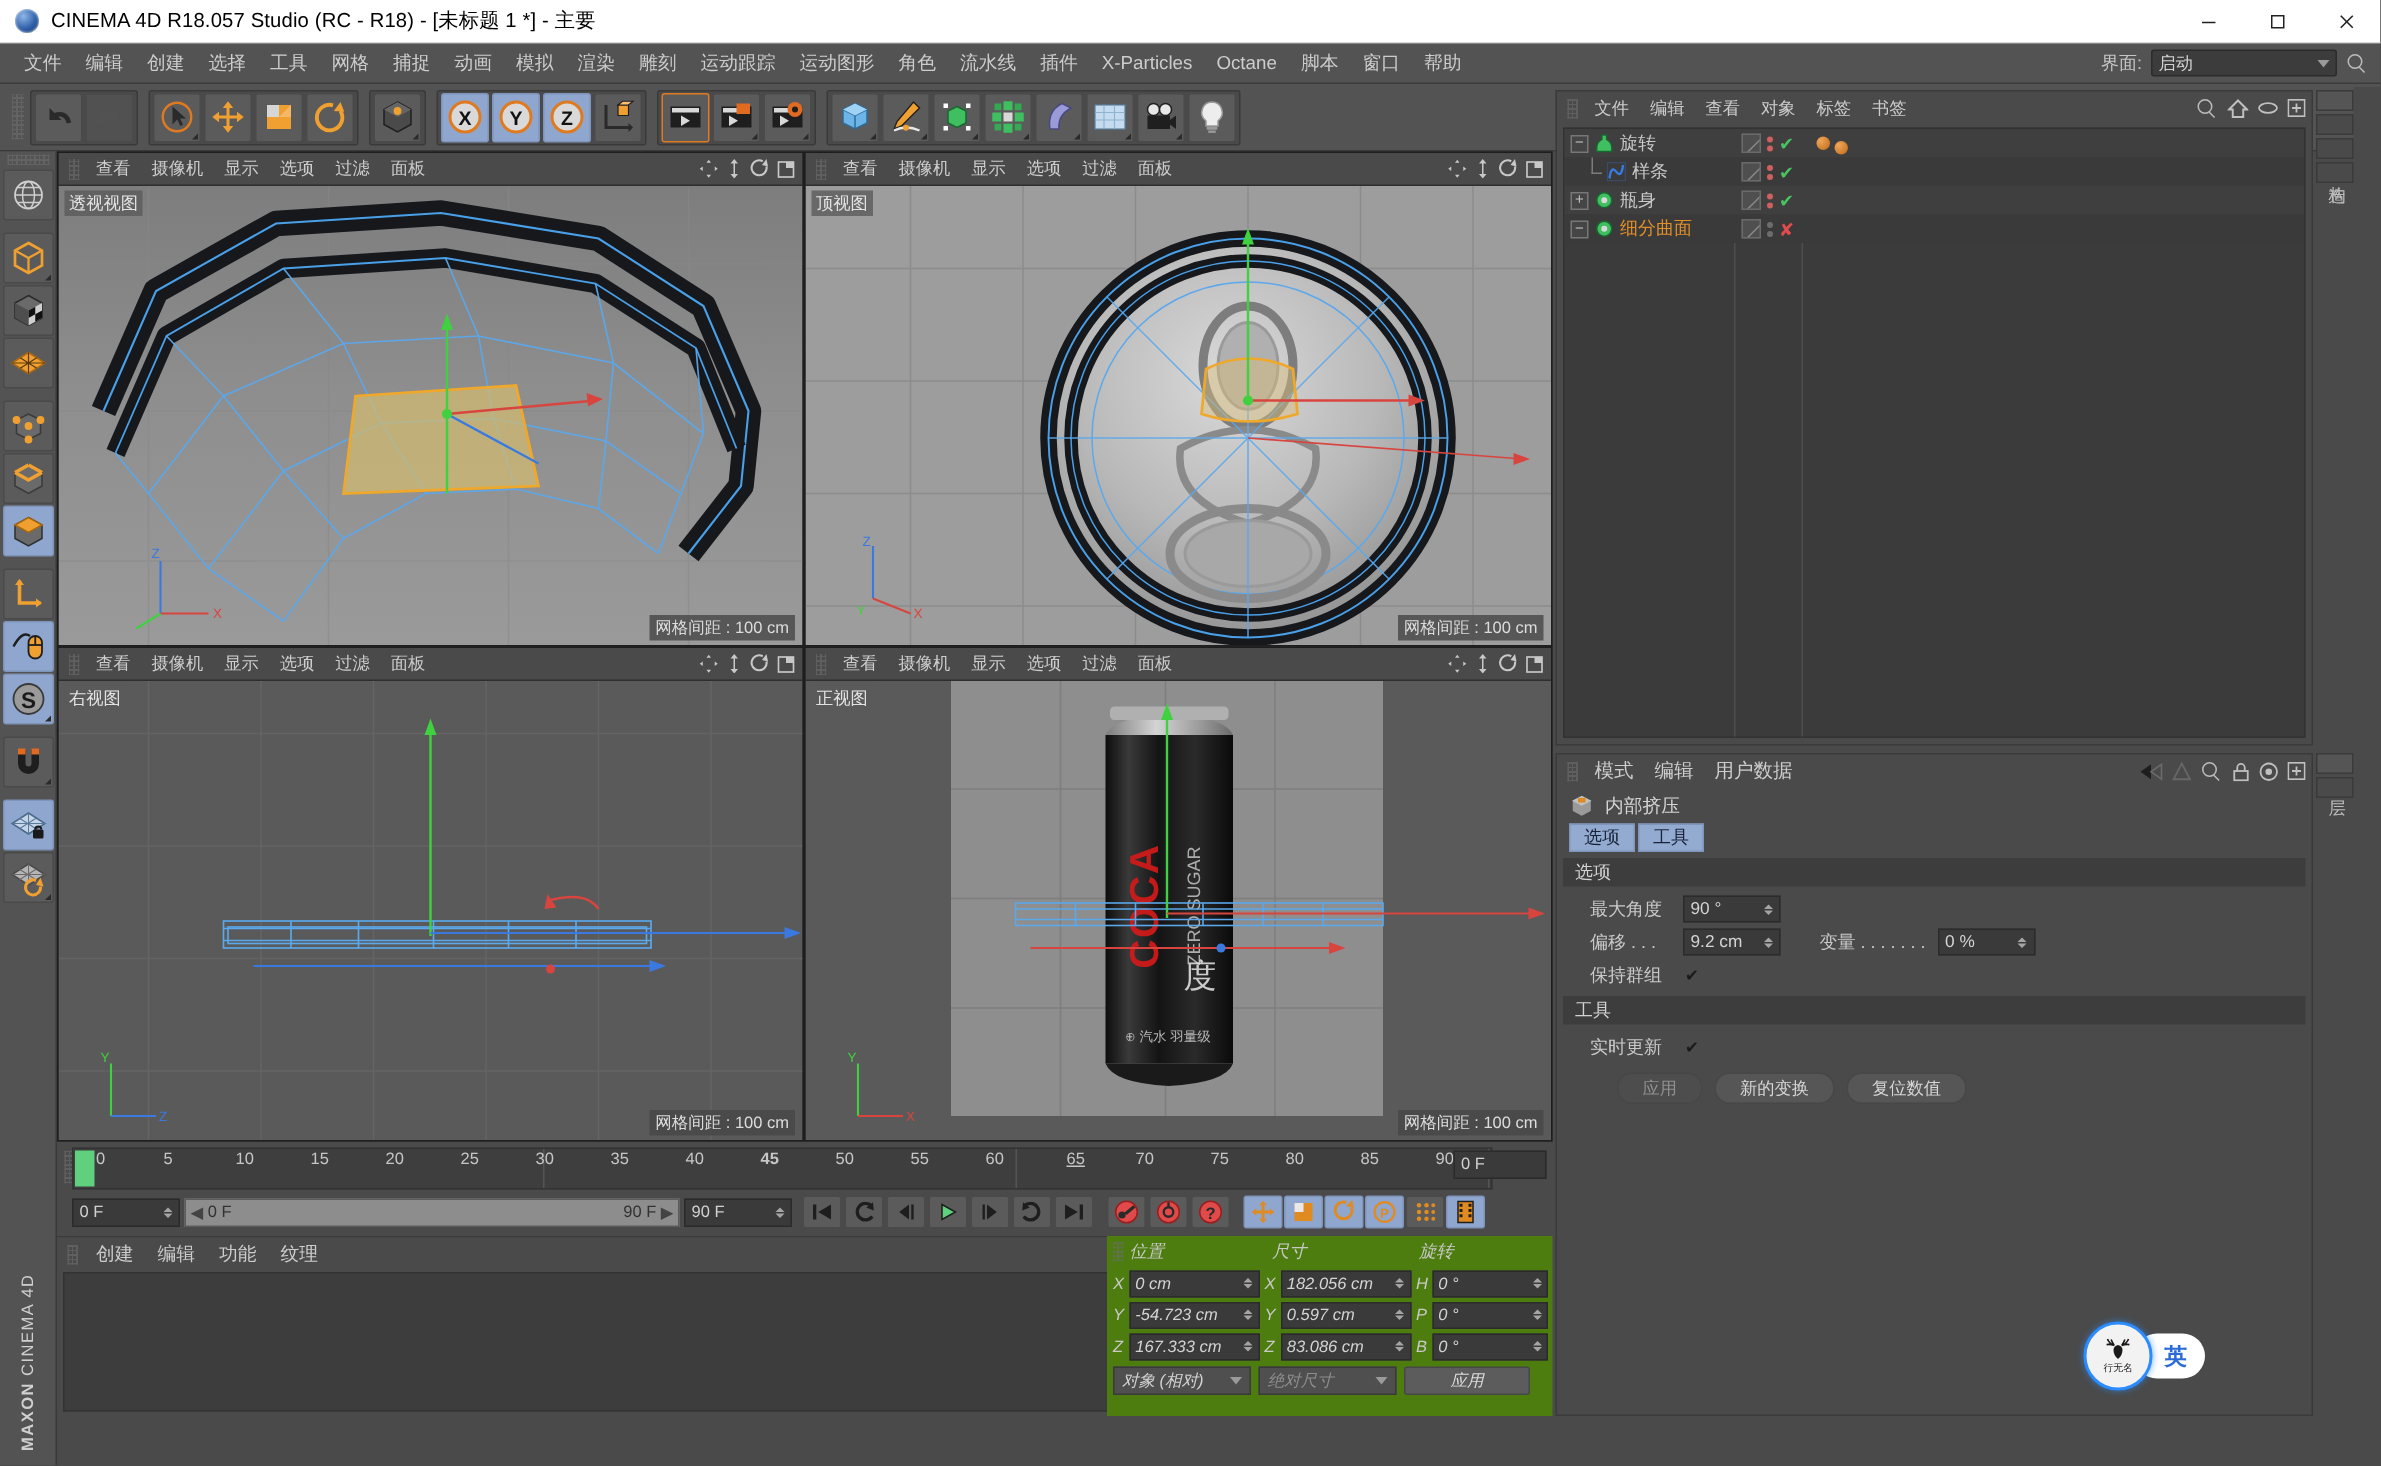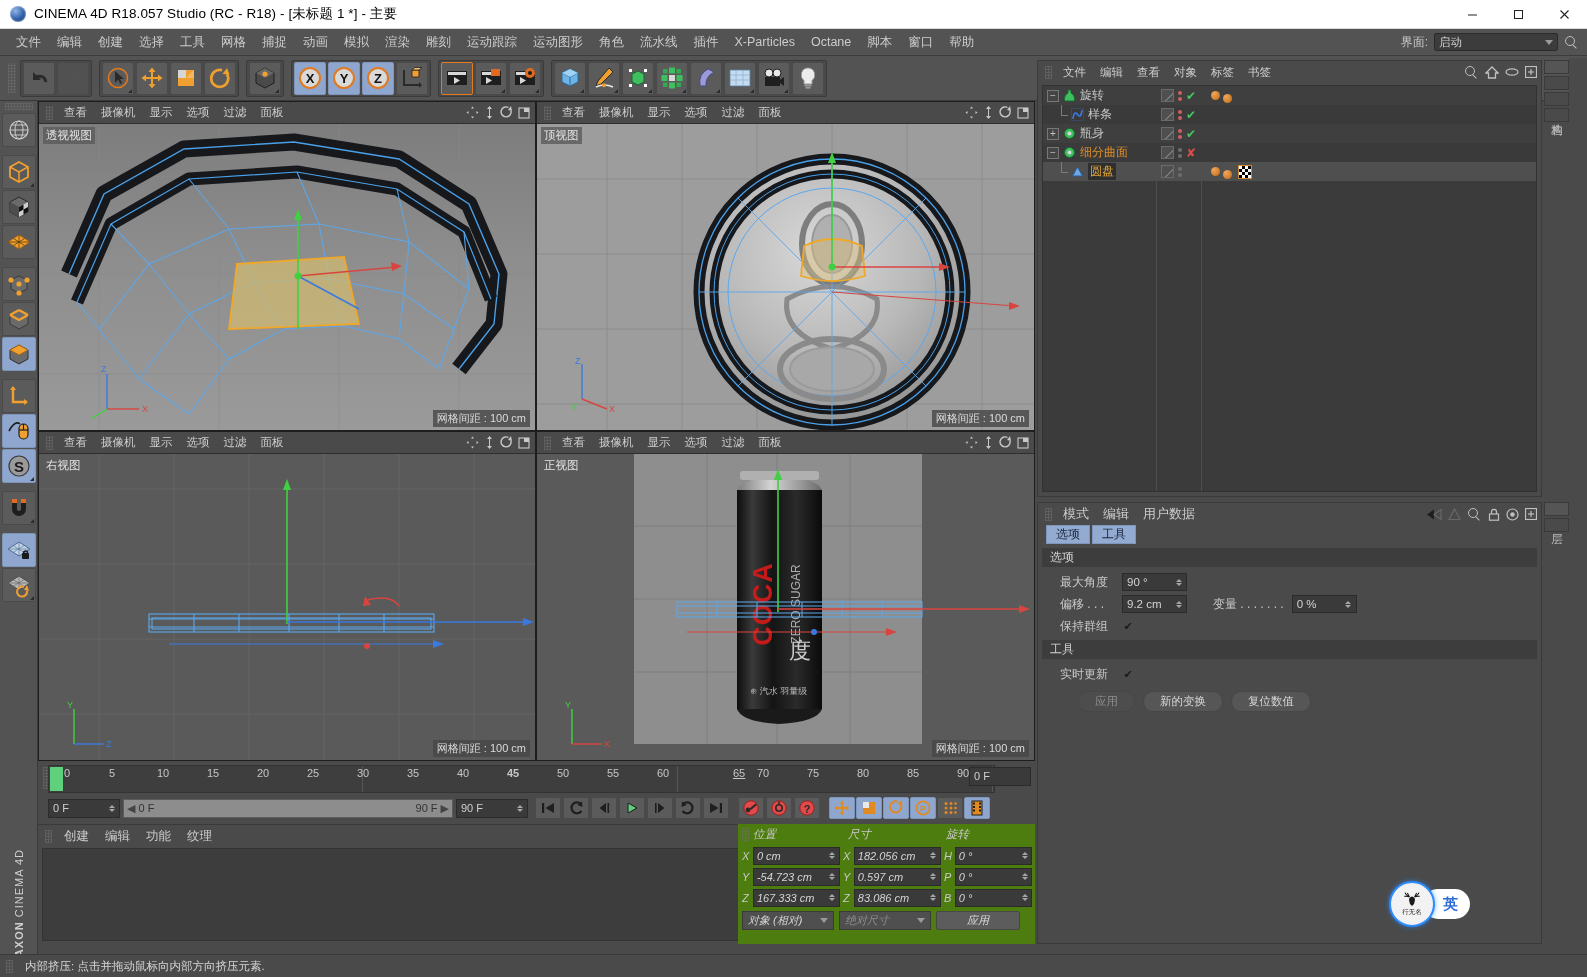--- a/index.html
+++ b/index.html
@@ -939,21 +939,21 @@
       <span class="tl-tick" style="left:158px;">15</span>
       <span class="tl-tick" style="left:208px;">20</span>
       <span class="tl-tick" style="left:258px;">25</span>
       <span class="tl-tick" style="left:308px;">30</span>
       <span class="tl-tick" style="left:358px;">35</span>
       <span class="tl-tick" style="left:408px;">40</span>
       <span class="tl-tick" style="left:458px;font-weight:bold;">45</span>
       <span class="tl-tick" style="left:508px;">50</span>
       <span class="tl-tick" style="left:558px;">55</span>
       <span class="tl-tick" style="left:608px;">60</span>
-      <span class="tl-tick" style="left:684px;text-decoration:underline;">65</span>
+      <span class="tl-tick" style="left:662px;text-decoration:underline;">65</span>
       <span class="tl-tick" style="left:708px;">70</span>
       <span class="tl-tick" style="left:758px;">75</span>
       <span class="tl-tick" style="left:808px;">80</span>
       <span class="tl-tick" style="left:858px;">85</span>
       <span class="tl-tick" style="left:908px;">90</span>
     </div>
     <div class="tl-curfield" style="right:4px;top:4px;width:62px;">0 F</div>
 
     <div class="tl-row2">
       <div class="numfield" style="width:72px;">
@@ -1313,41 +1313,20 @@
         <span class="om-tags">
           <span class="sq-tag"></span>
           <span class="dots2 grey">
               <span></span>
               <span></span>
             </span>
           <span class="xred">✘</span>
         </span>
       </div>
 
-      <div class="om-row" style="background:#4f4f4f;">
-        <span class="om-elbow" style="margin-left:14px;"></span>
-        <span class="om-name">
-          <svg width="13" height="13" viewBox="0 0 13 13">
-              <path d="M6.5 2 L11.5 11 L1.5 11 Z" fill="#6aa8e8" stroke="#2a5f96" stroke-width="1"></path>
-            </svg>
-          <span style="background:#2f2f2f;color:#e8a838;padding:0 2px;">圆盘</span>
-        </span>
-        <span class="om-tags">
-          <span class="sq-tag"></span>
-          <span class="dots2 grey">
-              <span></span>
-              <span></span>
-            </span>
-        </span>
-        <span class="om-mat">
-          <span class="ball"></span>
-          <span class="ball" style="margin-top:6px;"></span>
-          <span class="checkerboard" style="margin-left:3px;"></span>
-        </span>
-      </div>
     </div>
   </div>
 
   <div class="attrmgr">
     <div class="am-bar">
       <div class="grip" style="height:13px;width:7px;"></div>
       <div class="menu-item">模式</div>
       <div class="menu-item">编辑</div>
       <div class="menu-item">用户数据</div>
       <div class="am-icons">
@@ -1368,20 +1347,28 @@
             <circle cx="6.5" cy="6.5" r="2.2" fill="#c0c0c0"></circle>
           </svg>
         <svg width="12" height="12" viewBox="0 0 12 12">
             <rect x="0.5" y="0.5" width="11" height="11" fill="none" stroke="#c0c0c0" stroke-width="1.2"></rect>
             <line x1="6" y1="3" x2="6" y2="9" stroke="#c0c0c0" stroke-width="1.2"></line>
             <line x1="3" y1="6" x2="9" y2="6" stroke="#c0c0c0" stroke-width="1.2"></line>
           </svg>
       </div>
     </div>
 
+    <div class="am-obj">
+      <svg width="17" height="17" viewBox="0 0 17 17">
+          <path d="M8.5 1.5 L15 4.8 L15 12 L8.5 15.5 L2 12 L2 4.8 Z" fill="#9a9a9a" stroke="#4a4a4a" stroke-width="1"></path>
+          <path d="M8.5 1.5 L15 4.8 L8.5 8.1 L2 4.8 Z" fill="#c0c0c0"></path>
+          <rect x="6" y="3" width="5" height="3" fill="#e08a22"></rect>
+        </svg>
+      <span>内部挤压</span>
+    </div>
 
     <div class="am-tabs">
       <div class="am-tab on">选项</div>
       <div class="am-tab on">工具</div>
     </div>
 
     <div class="am-sec">选项</div>
 
     <div class="am-row">
       <span class="am-lbl">最大角度</span>
@@ -1450,18 +1437,14 @@
       <svg width="24" height="15" viewBox="0 0 24 15">
         <path d="M12 14 Q9.2 12 9 8 Q9 5.2 12 4.6 Q15 5.2 15 8 Q14.8 12 12 14 Z" fill="#1a1a1a"></path>
         <path d="M9.5 5 Q6 3.5 5 0.6 M9.5 5 Q7 4 4.4 4.4 M9.5 5 Q8 2.6 7.4 1" stroke="#1a1a1a" stroke-width="1.1" fill="none"></path>
         <path d="M14.5 5 Q18 3.5 19 0.6 M14.5 5 Q17 4 19.6 4.4 M14.5 5 Q16 2.6 16.6 1" stroke="#1a1a1a" stroke-width="1.1" fill="none"></path>
       </svg>
       <span style="font-size:6.5px;color:#222;margin-top:1px;">行无名</span>
     </div>
     <div class="wm-pill">英</div>
   </div>
 
-  <div class="statusbar">
-    <div class="grip" style="height:13px;width:7px;margin:0 4px 0 2px;"></div>
-    <span class="txt">内部挤压: 点击并拖动鼠标向内部方向挤压元素.</span>
-  </div>
 
 </div>
 
 </body></html>

